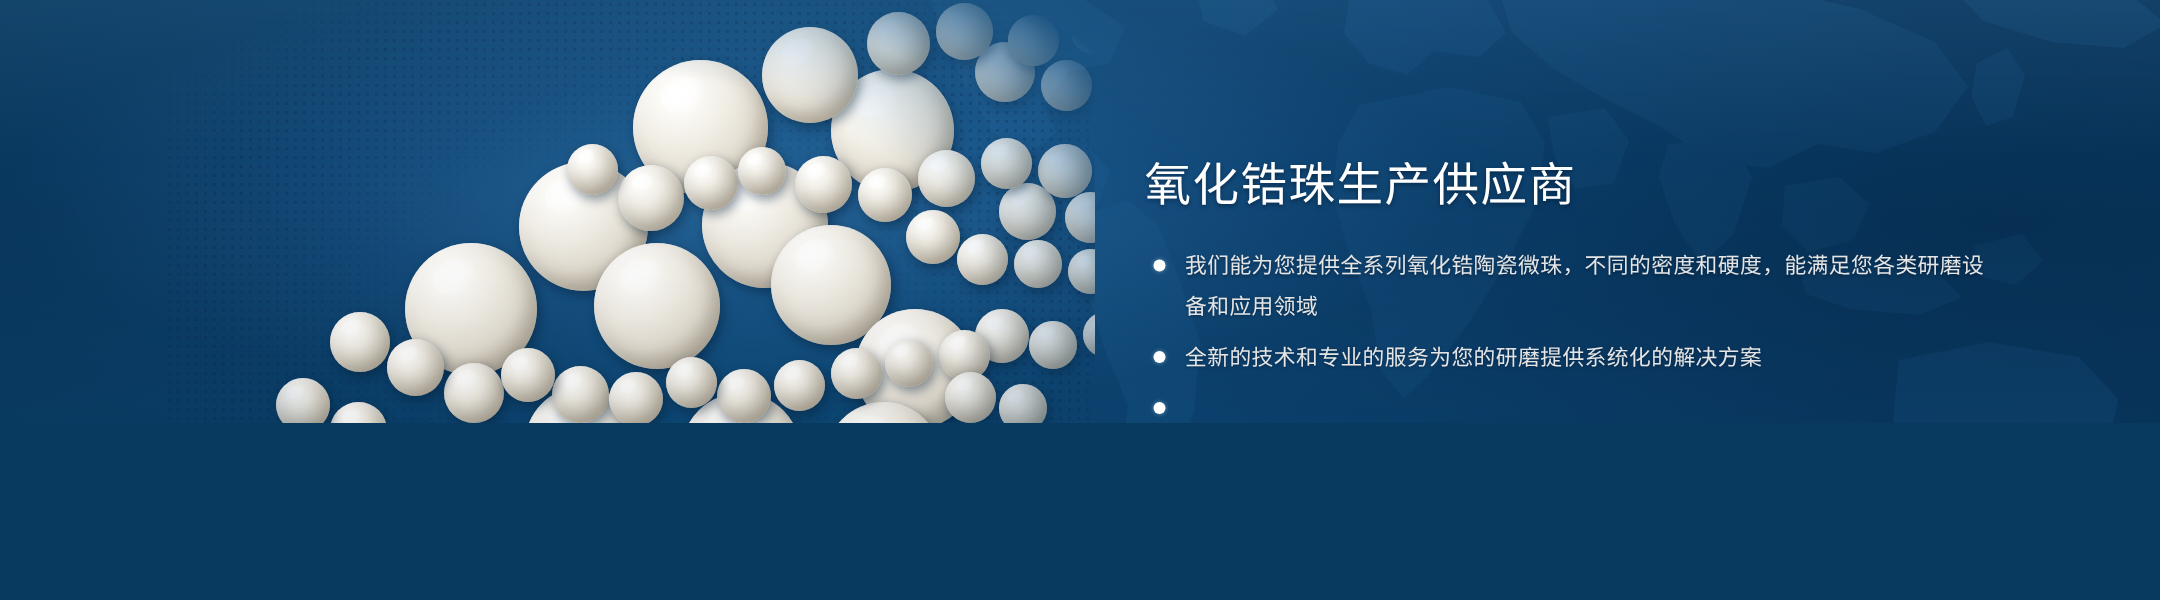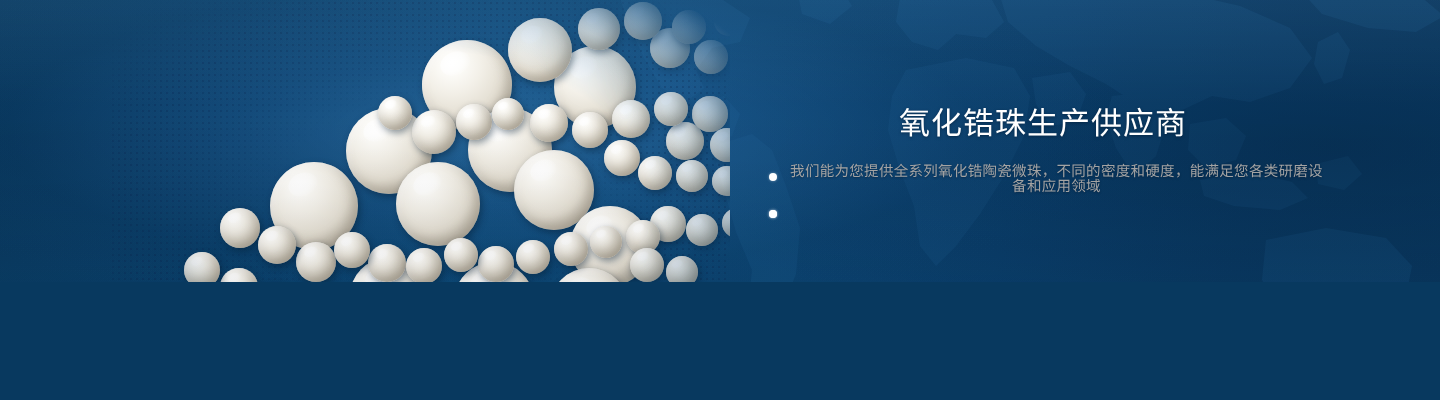--- a/index.html
+++ b/index.html
@@ -11,21 +11,20 @@
   body {
     font-family: "Liberation Sans", "DejaVu Sans", sans-serif;
   }
 
   .banner {
     position: relative;
     width: 1440px;
     height: 282px;
     overflow: hidden;
     background: #0a4370;
-    text-align: center;
   }
 
   
   .bg-base {
     position: absolute;
     inset: 0;
     background:
       linear-gradient(100deg,
         #0a3f68 0%,
         #0a4370 16%,
@@ -161,25 +160,24 @@
   .bullets {
     list-style: none;
     margin: 0;
     padding: 0;
   }
   .bullet {
     position: relative;
     padding-left: 27px;
     margin-bottom: 7px;
     font-size: 14.5px;
-    line-height: 15px;
-    color: #a3a3a3;
+    line-height: 27px;
+    color: #e5e5e5;
     text-shadow: 0 1px 2px rgba(2,22,44,0.5);
     letter-spacing: 0.3px;
-    font-family: Liberation Mono, monospace;
   }
   .bullet:last-child { margin-bottom: 0; }
   .dot {
     position: absolute;
     left: 6px;
     top: 8px;
     width: 8px;
     height: 8px;
     border-radius: 50%;
     background: #ffffff;
@@ -310,18 +308,18 @@
         </div>
     </div>
   </div>
 
   <div class="bg-sheen"></div>
 
   <div class="copy">
     <h1 class="headline">氧化锆珠生产供应商</h1>
     <ul class="bullets" id="bullet-list">
         <li class="bullet"><span class="dot"></span><span>我们能为您提供全系列氧化锆陶瓷微珠，不同的密度和硬度，能满足您各类研磨设备和应用领域</span></li>
-        <li class="bullet"><span class="dot"></span></li>
+        <li class="bullet"><span class="dot"></span><span>全新的技术和专业的服务为您的研磨提供系统化的解决方案</span></li>
         <li class="bullet"><span class="dot"></span></li>
       </ul>
   </div>
 
 </div>
 
 </body></html>

